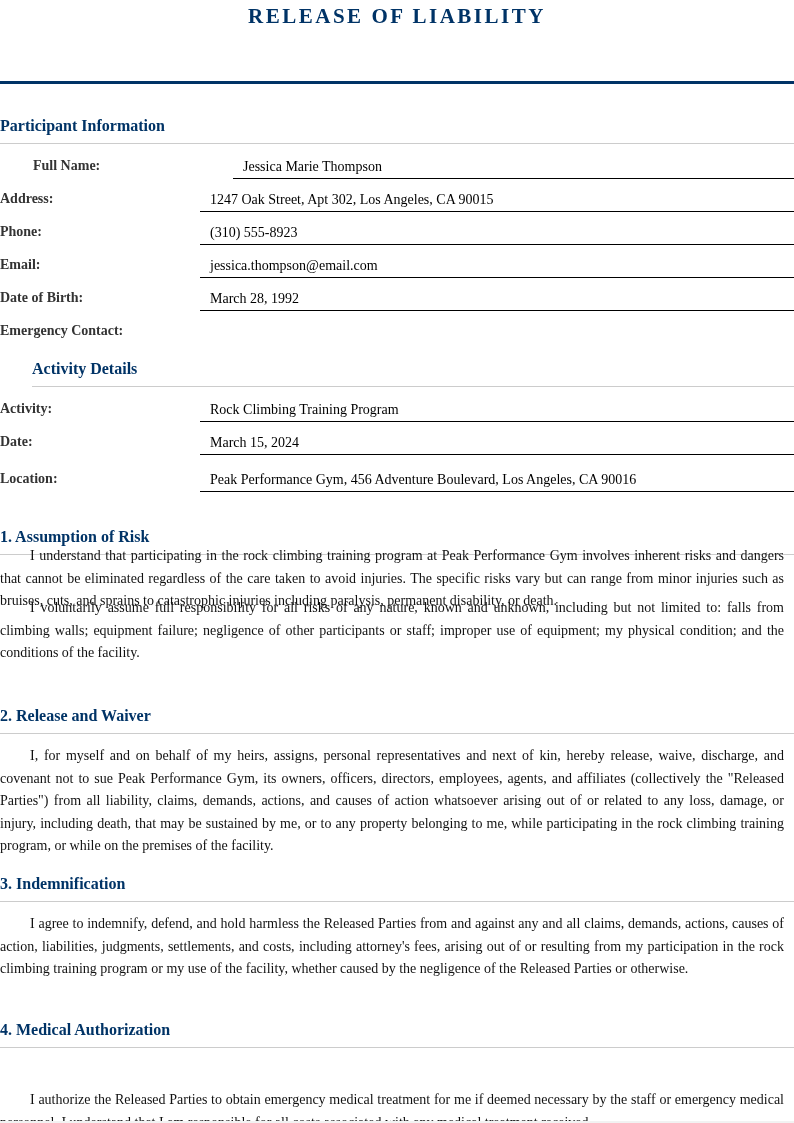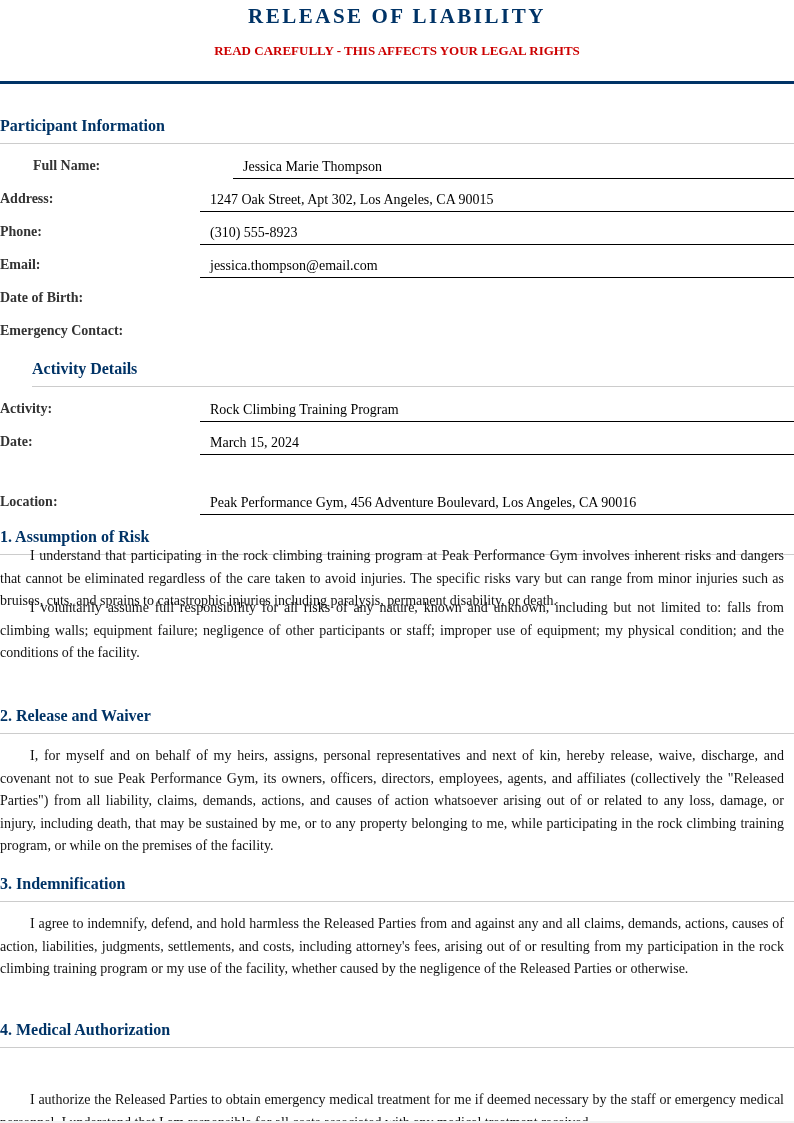--- a/index.html
+++ b/index.html
@@ -89,21 +89,20 @@
       left: 0; top: 1121px;
       width: 794px; height: 2px;
       background: #f2f2f2;
     }
   </style>
 </head>
 <body>
 
 <div class="header">
   <h1 class="doc-title">RELEASE OF LIABILITY</h1>
-  <p class="doc-subtitle">READ CAREFULLY - THIS AFFECTS YOUR LEGAL RIGHTS</p>
 </div>
 <div class="header-rule"></div>
 
 <h2 class="section-title" style="top:116px;">Participant Information</h2>
 
 <div class="field-row" style="top:154px;margin-left:33px;">
   <span class="field-label">Full Name:</span>
   <span class="field-value">Jessica Marie Thompson</span>
 </div>
 <div class="field-row" style="top:187px;">
@@ -113,36 +112,37 @@
 <div class="field-row" style="top:220px;">
   <span class="field-label">Phone:</span>
   <span class="field-value">(310) 555-8923</span>
 </div>
 <div class="field-row" style="top:253px;">
   <span class="field-label">Email:</span>
   <span class="field-value">jessica.thompson@email.com</span>
 </div>
 <div class="field-row" style="top:286px;">
   <span class="field-label">Date of Birth:</span>
+  <span class="field-value">March 28, 1992</span>
 </div>
 <div class="field-row" style="top:319px;">
   <span class="field-label">Emergency Contact:</span>
 </div>
 
 <h2 class="section-title" style="top:359px;margin-left:32px;">Activity Details</h2>
 
 <div class="field-row" style="top:397px;">
   <span class="field-label">Activity:</span>
   <span class="field-value">Rock Climbing Training Program</span>
 </div>
 <div class="field-row" style="top:430px;">
   <span class="field-label">Date:</span>
   <span class="field-value">March 15, 2024</span>
 </div>
-<div class="field-row" style="top:490px;">
+<div class="field-row" style="top:467px;">
   <span class="field-label">Location:</span>
   <span class="field-value">Peak Performance Gym, 456 Adventure Boulevard, Los Angeles, CA 90016</span>
 </div>
 
 <h2 class="section-title" style="top:506px;margin-top:21px;">1. Assumption of Risk</h2>
 <p class="para" style="top:545px;">I understand that participating in the rock climbing training program at Peak Performance Gym involves inherent risks and dangers that cannot be eliminated regardless of the care taken to avoid injuries. The specific risks vary but can range from minor injuries such as bruises, cuts, and sprains to catastrophic injuries including paralysis, permanent disability, or death.</p>
 <p class="para" style="top:597px;">I voluntarily assume full responsibility for all risks of any nature, known and unknown, including but not limited to: falls from climbing walls; equipment failure; negligence of other participants or staff; improper use of equipment; my physical condition; and the conditions of the facility.</p>
 
 <h2 class="section-title" style="top:706px;">2. Release and Waiver</h2>
 <p class="para" style="top:745px;">I, for myself and on behalf of my heirs, assigns, personal representatives and next of kin, hereby release, waive, discharge, and covenant not to sue Peak Performance Gym, its owners, officers, directors, employees, agents, and affiliates (collectively the "Released Parties") from all liability, claims, demands, actions, and causes of action whatsoever arising out of or related to any loss, damage, or injury, including death, that may be sustained by me, or to any property belonging to me, while participating in the rock climbing training program, or while on the premises of the facility.</p>

